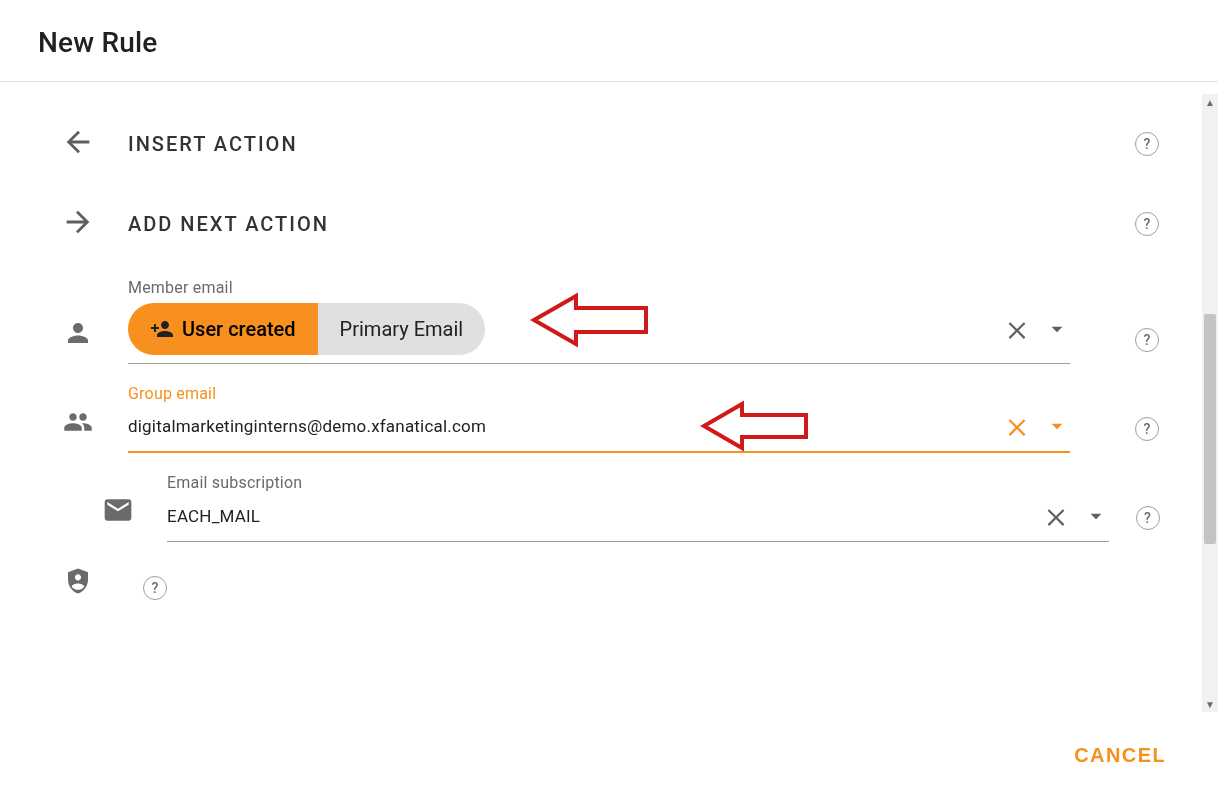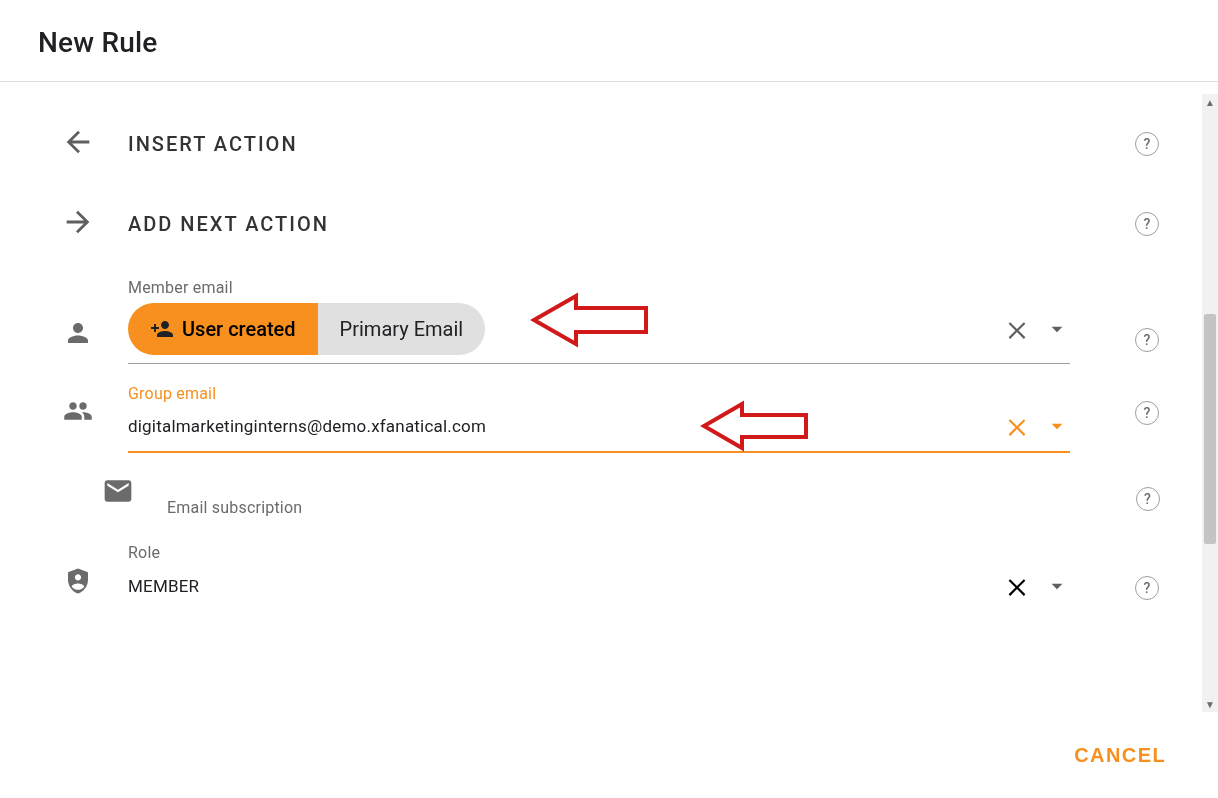--- a/index.html
+++ b/index.html
@@ -133,21 +133,21 @@
               <path d="M118 16 L48 16 L48 4 L6 28 L48 52 L48 40 L118 40 Z" fill="#ffffff"></path>
             </g>
           </svg>
         </div>
       </div>
       <div class="help-cell" style="padding-bottom:12px;">
         <div class="help-circle">?</div>
       </div>
     </div>
 
-    <div class="row field-block" style="align-items:center;">
+    <div class="row field-block" style="align-items:flex-end;">
       <div class="icon-cell" style="padding-bottom:12px;">
         <span>
           <svg width="34" height="30" viewBox="0 0 24 24" fill="#6b6b6b">
               <path d="M16 11c1.66 0 3-1.34 3-3s-1.34-3-3-3-3 1.34-3 3 1.34 3 3 3zm-8 0c1.66 0 3-1.34 3-3S9.66 5 8 5 5 6.34 5 8s1.34 3 3 3zm0 2c-2.33 0-7 1.17-7 3.5V19h14v-2.5C15 14.17 10.33 13 8 13zm8 0c-.29 0-.62.02-.97.05 1.16.84 1.97 1.97 1.97 3.45V19h6v-2.5c0-2.33-4.67-3.5-7-3.5z"></path>
             </svg>
         </span>
       </div>
       <div class="content-cell">
         <div class="field-wrap">
           <div class="field-label active">Group email</div>
@@ -185,54 +185,49 @@
       <div class="icon-cell" style="padding-bottom:12px;">
         <span>
           <svg width="32" height="32" viewBox="0 0 24 24" fill="#6b6b6b">
               <path d="M20 4H4c-1.1 0-2 .9-2 2v12c0 1.1.9 2 2 2h16c1.1 0 2-.9 2-2V6c0-1.1-.9-2-2-2zm0 4l-8 5-8-5V6l8 5 8-5v2z"></path>
             </svg>
         </span>
       </div>
       <div class="content-cell">
         <div class="field-wrap">
           <div class="field-label">Email subscription</div>
+          <div class="value-line">
+            <div class="value-text">EACH_MAIL</div>
+            <div class="right-ctrls">
+              <span class="x-icon">
+                <svg viewBox="0 0 24 24" fill="#5f5f5f">
+                    <path d="M18.3 5.71L12 12.01l-6.3-6.3L4.29 7.12l6.3 6.29-6.3 6.3 1.41 1.41 6.3-6.3 6.3 6.3 1.41-1.41-6.3-6.3 6.3-6.29z"></path>
+                  </svg>
+              </span>
+              <span class="dd-icon">
+                <svg viewBox="0 0 24 24" fill="#5f5f5f">
+                    <path d="M7 10l5 5 5-5z"></path>
+                  </svg>
+              </span>
+            </div>
+          </div>
         </div>
       </div>
       <div class="help-cell" style="padding-bottom:12px;">
         <div class="help-circle">?</div>
       </div>
     </div>
 
     <div class="row field-block" style="align-items:flex-end;">
       <div class="icon-cell" style="padding-bottom:12px;">
         <span>
           <svg width="30" height="30" viewBox="0 0 24 24" fill="#6b6b6b">
               <path d="M12 2L4 5v6c0 5 3.4 9.7 8 11 4.6-1.3 8-6 8-11V5l-8-3zm0 4.5c1.4 0 2.5 1.1 2.5 2.5S13.4 11.5 12 11.5 9.5 10.4 9.5 9 10.6 6.5 12 6.5zM12 19c-2 0-3.8-1-5-2.5.1-1.6 3.3-2.5 5-2.5s4.9.9 5 2.5c-1.2 1.5-3 2.5-5 2.5z"></path>
             </svg>
         </span>
-      </div>
-      <div class="content-cell">
-        <div class="field-wrap">
-          <div class="field-label">Role</div>
-          <div class="value-line" style="border-bottom:none;">
-            <div class="value-text">MEMBER</div>
-            <div class="right-ctrls">
-              <span class="x-icon">
-                <svg viewBox="0 0 24 24" fill="" freq="#5f5f5f">
-                    <path d="M18.3 5.71L12 12.01l-6.3-6.3L4.29 7.12l6.3 6.29-6.3 6.3 1.41 1.41 6.3-6.3 6.3 6.3 1.41-1.41-6.3-6.3 6.3-6.29z"></path>
-                  </svg>
-              </span>
-              <span class="dd-icon">
-                <svg viewBox="0 0 24 24" fill="#5f5f5f">
-                    <path d="M7 10l5 5 5-5z"></path>
-                  </svg>
-              </span>
-            </div>
-          </div>
-        </div>
       </div>
       <div class="help-cell" style="padding-bottom:12px;">
         <div class="help-circle">?</div>
       </div>
     </div>
 
   </div>
 
   <div class="scrollbar-track">
     <div class="arrow up">▲</div>

